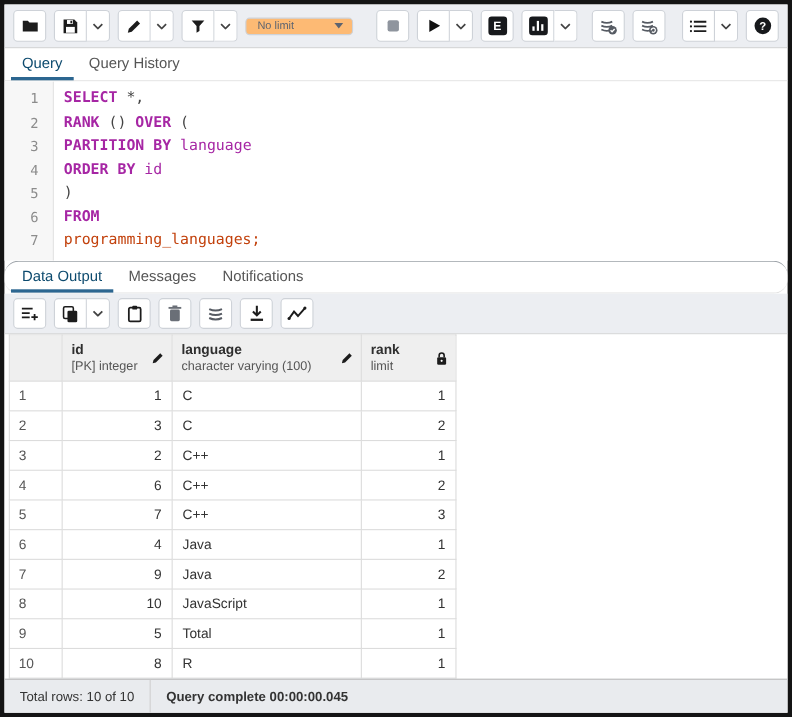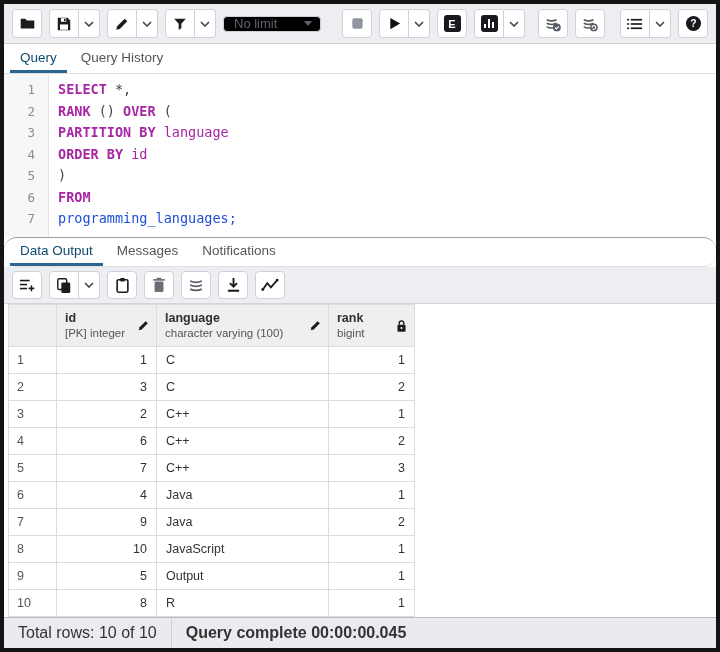--- a/index.html
+++ b/index.html
@@ -10,42 +10,42 @@
   
   .toolbar { display:flex; align-items:center; gap:7px; background:#eceef2; padding:5px 8px; height:40px; border-bottom:1px solid #cfcfcf; }
   .btn-group { display:flex; }
   .tbtn { display:flex; align-items:center; justify-content:center; height:29px; min-width:30px; background:#fff; border:1px solid #ced2d8; cursor:pointer; }
   .btn-group .tbtn + .tbtn { border-left:0; }
   .btn-group .tbtn:first-child { border-radius:4px 0 0 4px; }
   .btn-group .tbtn:last-child { border-radius:0 4px 4px 0; }
   .btn-group .tbtn:only-child, .tbtn.solo { border-radius:4px; }
   .tbtn.narrow { min-width:21px; }
   .icon svg { display:block; }
-  .limit-select { display:flex; align-items:center; justify-content:space-between; width:100px; height:16px; background:#000000; border:1px solid #ced2d8; border-radius:4px; padding:0 8px 0 10px; color:#5d6470; font-size:13px; cursor:pointer; }
+  .limit-select { display:flex; align-items:center; justify-content:space-between; width:100px; height:16px; background:#fdba74; border:1px solid #ced2d8; border-radius:4px; padding:0 8px 0 10px; color:#5d6470; font-size:10px; cursor:pointer; }
   .caret-down { width:0; height:0; border-left:4px solid transparent; border-right:4px solid transparent; border-top:5px solid #5d6470; }
   .badge { width:17px; height:17px; background:#17191c; border-radius:3px; display:flex; align-items:center; justify-content:center; color:#fff; font-size:11px; font-weight:bold; }
   .badge .bars { display:flex; align-items:flex-end; gap:1.5px; height:9px; }
   .badge .bars i { width:2.5px; background:#fff; display:block; }
   .help-btn { margin-left:auto; }
 
   
   .tabbar { display:flex; gap:4px; background:#fff; padding:0 6px; height:30px; border-bottom:1px solid #e0e0e0; }
   .tab { display:flex; align-items:center; padding:0 10px; font-size:13.5px; color:#555; cursor:pointer; border-bottom:3px solid transparent; }
   .tab.active { color:#0c4a6e; border-bottom-color:#2c6690; }
 
   
   .editor { background:#fff; height:163px; padding-top:5px; font-family:"DejaVu Sans Mono", monospace; font-size:13.5px; overflow:hidden; position:relative; }
   .editor::before { content:""; position:absolute; left:0; top:0; bottom:0; width:44px; background:#f7f7f7; border-right:1px solid #e3e3e3; }
   .code-line { display:flex; height:21.5px; line-height:21.5px; position:relative; }
   .gutter-num { width:44px; flex:0 0 44px; text-align:right; padding-right:13px; color:#8c8c8c; font-size:12.5px; }
   .code-text { padding-left:10px; white-space:pre; color:#333; }
   .tok-kw  { color:#a626a4; font-weight:bold; }
   .tok-kw2 { color:#a626a4; }
   .tok-pun { color:#444; }
-  .tok-id  { color:#1d4ed8; }
+  .tok-id  { color:#c2410c; }
 
   
   .out-tabbar { display:flex; gap:4px; background:#fff; padding:0 6px; height:30px; border-top:1px solid #9aa0a6; border-bottom:1px solid #e0e0e0;border-radius:13px; }
 
   
   .data-toolbar { display:flex; align-items:center; gap:7px; background:#eceef2; padding:4px 8px; height:37px; border-bottom:1px solid #d4d4d4; }
   .data-toolbar .tbtn { height:28px; }
 
   
   .grid-area { position:relative; background:#fff; height:313px; padding-left:4px; }
@@ -56,21 +56,21 @@
   .hdr { display:flex; align-items:center; justify-content:space-between; gap:4px; }
   .hdr .names { line-height:1.25; }
   .hdr .col-name { font-weight:bold; font-size:12.5px; color:#2f2f2f; }
   .hdr .col-type { font-size:11.5px; color:#555; }
   tbody td { height:27px; padding:0 9px; background:#fff; }
   tbody td.rownum { color:#555; text-align:left; padding-left:8px; }
   tbody td.num { text-align:right; }
   tbody td.txt { text-align:left; }
 
   
-  .statusbar { position:absolute; left:0; right:0; bottom:0; height:31px; background:#e9ebee; border-top:1px solid #bcbcbc; display:flex; align-items:center; font-size:16px; color:#333; }
+  .statusbar { position:absolute; left:0; right:0; bottom:0; height:31px; background:#e9ebee; border-top:1px solid #bcbcbc; display:flex; align-items:center; font-size:12px; color:#333; }
   .statusbar .seg { padding:0 14px; display:flex; align-items:center; height:100%; }
   .statusbar .seg + .seg { border-left:1px solid #cfcfcf;font-weight:bold; }
 </style>
 </head>
 <body>
 
 <div id="app">
 
   <div class="toolbar">
     <div class="btn-group">
@@ -431,21 +431,21 @@
                 <svg width="13" height="13" viewBox="0 0 18 18">
                     <path d="M2.5 15.5l1-4 8.5-8.5 3 3-8.5 8.5z" fill="#1c1c1c"></path>
                   </svg>
               </span>
             </div>
           </th>
           <th>
             <div class="hdr">
               <div class="names">
                 <div class="col-name">rank</div>
-                <div class="col-type">bigint</div>
+                <div class="col-type">limit</div>
               </div>
               <span class="icon">
                 <svg width="13" height="14" viewBox="0 0 16 17">
                     <rect x="3" y="7" width="10" height="8.5" rx="1.5" fill="#1c1c1c"></rect>
                     <path d="M5.2 7V5a2.8 2.8 0 0 1 5.6 0v2" fill="none" stroke="#1c1c1c" stroke-width="1.8"></path>
                     <circle cx="8" cy="11" r="1.2" fill="#fff"></circle>
                   </svg>
               </span>
             </div>
           </th>
@@ -496,21 +496,21 @@
           </tr>
           <tr>
             <td class="rownum">8</td>
             <td class="num">10</td>
             <td class="txt">JavaScript</td>
             <td class="num">1</td>
           </tr>
           <tr>
             <td class="rownum">9</td>
             <td class="num">5</td>
-            <td class="txt">Output</td>
+            <td class="txt">Total</td>
             <td class="num">1</td>
           </tr>
           <tr>
             <td class="rownum">10</td>
             <td class="num">8</td>
             <td class="txt">R</td>
             <td class="num">1</td>
           </tr>
         </tbody>
     </table>

